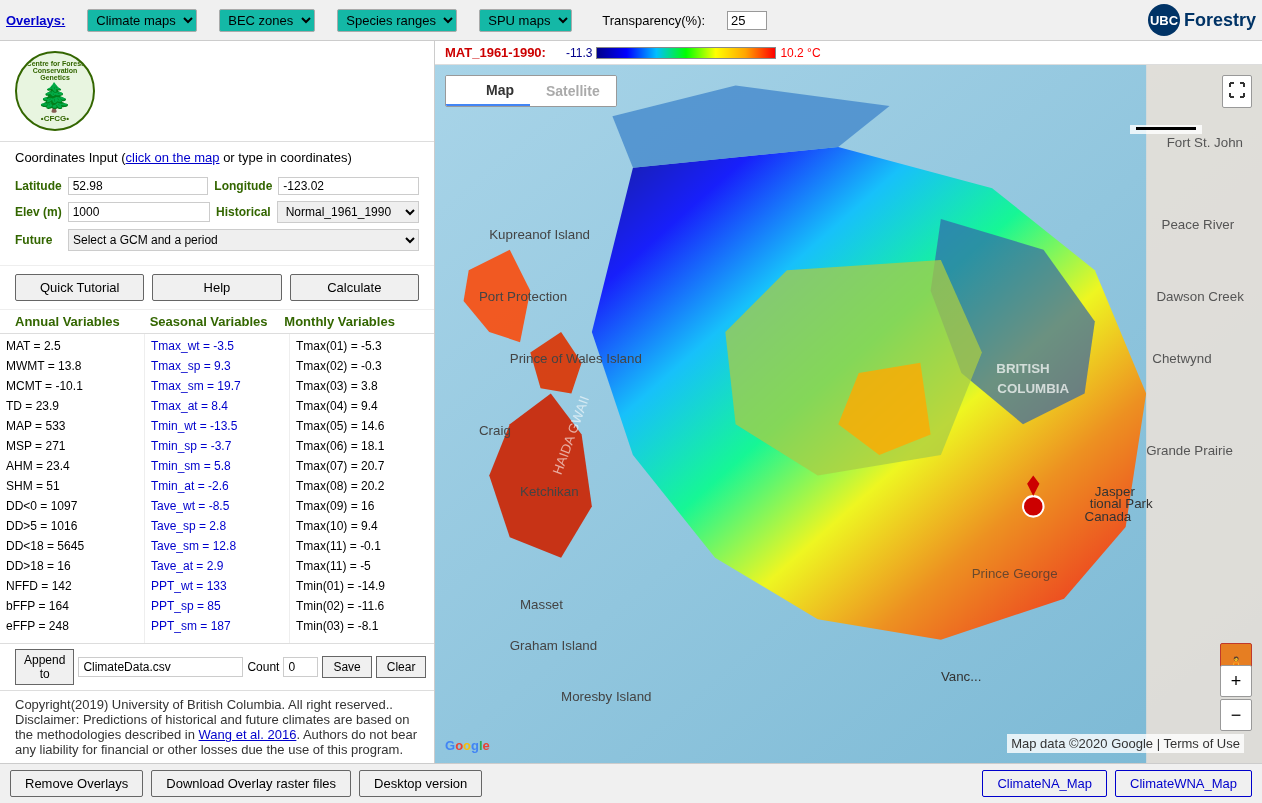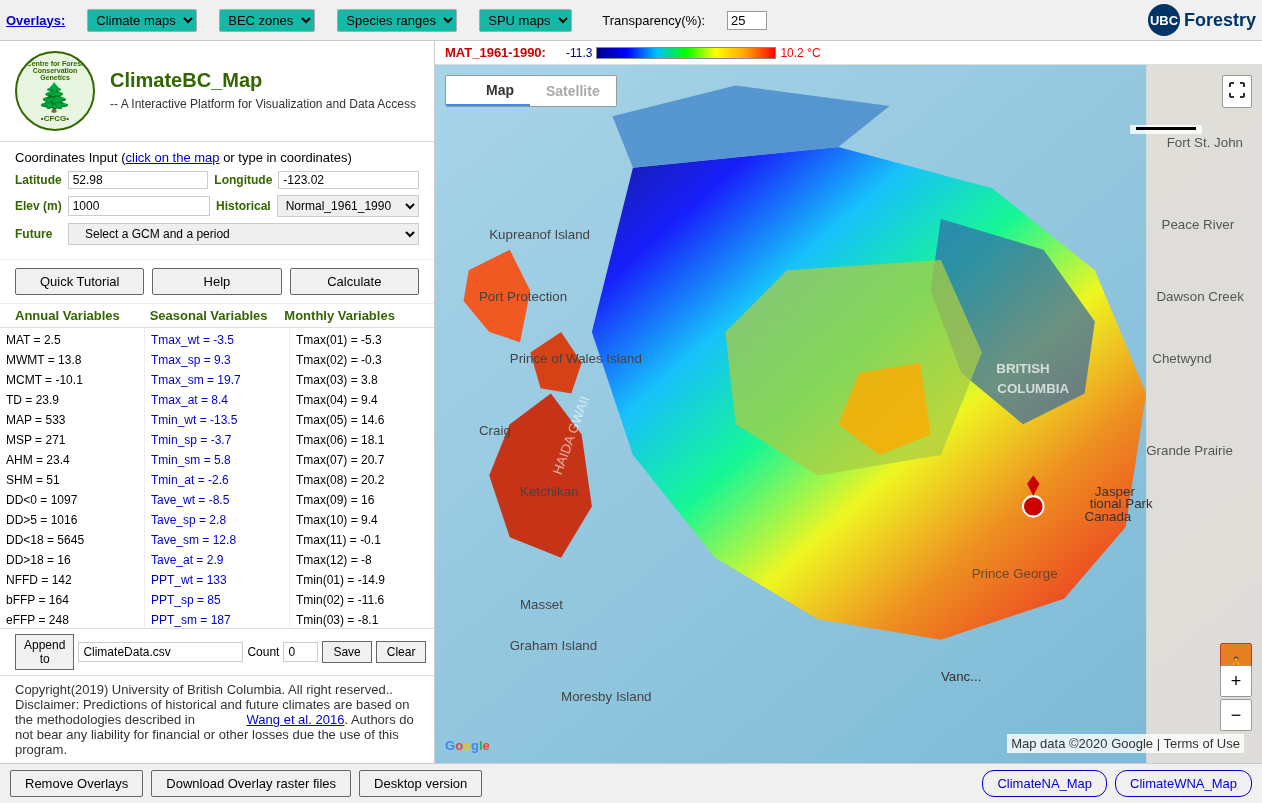--- a/index.html
+++ b/index.html
@@ -44,34 +44,34 @@
       display: flex; align-items: center; justify-content: center; flex-shrink: 0;
       overflow: hidden; background: #e8f5e0;
     }
     .logo-inner { text-align: center; font-size: 8px; color: #336600; font-weight: bold; }
     .logo-inner .tree { font-size: 28px; }
     .app-title { margin-left: 15px; }
     .app-title h1 { color: #336600; font-size: 20px; font-weight: bold; }
     .app-title p { color: #333; font-size: 12px; margin-top: 4px; line-height: 1.4; }
 
     .coords-section { padding: 8px 15px; border-bottom: 1px solid #eee; }
-    .coords-title { margin-bottom: 6px; }
+    .coords-title { margin-bottom: 12px; }
     .coords-title a { color: #0000cc; text-decoration: underline; }
     .coords-grid { display: grid; grid-template-columns: auto 1fr auto 1fr; gap: 20px 6px; align-items: center; margin-bottom: 6px; }
     .coords-grid label { color: #336600; font-weight: bold; font-size: 12px; }
     .coords-grid input {
       border: 1px solid #ccc; padding: 1px 4px; font-size: 12px; width: 100%;
     }
     .elev-hist-row { display: grid; grid-template-columns: auto 1fr auto 1fr; gap: 4px 6px; align-items: center; margin-bottom: 6px; }
     .elev-hist-row label { color: #336600; font-weight: bold; font-size: 12px; }
     .elev-hist-row input { border: 1px solid #ccc; padding: 2px 4px; font-size: 12px; width: 100%; }
     .hist-select { border: 1px solid #ccc; padding: 2px 4px; font-size: 12px; width: 100%; }
     .future-row { display: flex; align-items: center; gap: 8px; margin-bottom: 6px; }
     .future-row label { color: #336600; font-weight: bold; font-size: 12px; min-width: 45px; }
-    .future-select { border: 1px solid #ccc; padding: 2px 12px; font-size: 12px; flex: 1; }
+    .future-select { border: 1px solid #ccc; padding: 2px 0; font-size: 12px; flex: 1; }
 
     .btn-row { display: flex; gap: 8px; padding: 8px 15px; border-bottom: 1px solid #eee; justify-content: space-between; }
     .btn-outline {
       border: 1px solid #666; background: #f0f0f0; padding: 5px 18px;
       cursor: pointer; font-size: 13px; border-radius: 2px; flex: 1; text-align: center;
     }
 
     .variables-section { display: flex; flex: 1; overflow: hidden; flex-direction: column; }
     .variables-header { display: flex; padding: 4px 15px; border-bottom: 1px solid #ddd; }
     .var-col-header { font-weight: bold; color: #336600; }
@@ -91,21 +91,21 @@
       gap: 4px; flex-shrink: 0;
     }
     .append-btn { border: 1px solid #666; background: #f0f0f0; padding: 3px 8px; cursor: pointer; font-size: 12px; }
     .append-filename { border: 1px solid #ccc; padding: 2px 4px; font-size: 12px; flex: 1; }
     .count-label { font-size: 12px; }
     .count-input { border: 1px solid #ccc; padding: 2px 4px; font-size: 12px; width: 35px; }
     .save-btn { border: 1px solid #666; background: #f0f0f0; padding: 3px 10px; cursor: pointer; font-size: 12px; }
     .clear-btn { border: 1px solid #666; background: #f0f0f0; padding: 3px 10px; cursor: pointer; font-size: 12px; }
 
     .copyright-section { padding: 6px 15px; border-top: 1px solid #ddd; font-size: 11px; color: #333; }
-    .copyright-section a { color: #0000cc; text-decoration: underline; margin-left: 48px; }
+    .copyright-section a { color: #0000cc; text-decoration: underline; }
 
     
     .map-panel { flex: 1; display: flex; flex-direction: column; position: relative; }
     .map-header {
       background: rgba(255,255,255,0.95); padding: 4px 10px;
       display: flex; align-items: center; gap: 10px; border-bottom: 1px solid #ddd; flex-shrink: 0;
     }
     .map-label { font-weight: bold; font-size: 13px; color: #cc0000; }
 
     .map-container { flex: 1; position: relative; overflow: hidden; }
@@ -170,21 +170,21 @@
       flex-shrink: 0;
     }
     .bottom-left { display: flex; gap: 8px; }
     .bottom-btn {
       border: 1px solid #666; background: #f0f0f0; padding: 5px 14px;
       cursor: pointer; font-size: 13px; border-radius: 2px;
     }
     .bottom-right { display: flex; gap: 8px; }
     .bottom-link-btn {
       border: 1px solid #0000cc; background: #f0f0f0; color: #0000cc;
-      padding: 5px 14px; cursor: pointer; font-size: 13px; border-radius: 12px;
+      padding: 5px 14px; cursor: pointer; font-size: 13px; border-radius: 2px;
       text-decoration: none;
     }
 
     
     .var-col::-webkit-scrollbar { width: 8px; }
     .var-col::-webkit-scrollbar-track { background: #f0f0f0; }
     .var-col::-webkit-scrollbar-thumb { background: #aaa; }
 
     .color-legend {
       display: flex; align-items: center; margin-left: 10px;
@@ -229,24 +229,20 @@
 
   <div class="left-panel">
 
     <div class="left-header">
       <div class="logo-circle">
         <div class="logo-inner">
           <div style="font-size:7px; font-weight:bold; color:#336600;">Centre for Forest<br>Conservation<br>Genetics</div>
           <div class="tree">🌲</div>
           <div style="font-size:8px; color:#336600;">•CFCG•</div>
         </div>
-      </div>
-      <div class="app-title">
-        <h1>ClimateBC_Map</h1>
-        <p>-- A Interactive Platform for Visualization and Data Access</p>
       </div>
     </div>
 
     <div class="coords-section">
       <div class="coords-title">
         <span>Coordinates Input (</span><a href="#">click on the map</a><span> or type in coordinates)</span>
       </div>
       <div class="coords-grid">
         <label>Latitude</label>
         <input type="text" value="52.98" style="">
@@ -323,21 +319,21 @@
           <div class="var-item black">Tmax(02) = -0.3</div>
           <div class="var-item black">Tmax(03) = 3.8</div>
           <div class="var-item black">Tmax(04) = 9.4</div>
           <div class="var-item black">Tmax(05) = 14.6</div>
           <div class="var-item black">Tmax(06) = 18.1</div>
           <div class="var-item black">Tmax(07) = 20.7</div>
           <div class="var-item black">Tmax(08) = 20.2</div>
           <div class="var-item black">Tmax(09) = 16</div>
           <div class="var-item black">Tmax(10) = 9.4</div>
           <div class="var-item black">Tmax(11) = -0.1</div>
-          <div class="var-item black">Tmax(12) = -8</div>
+          <div class="var-item black">Tmax(11) = -5</div>
           <div class="var-item black">Tmin(01) = -14.9</div>
           <div class="var-item black">Tmin(02) = -11.6</div>
           <div class="var-item black">Tmin(03) = -8.1</div>
         </div>
       </div>
     </div>
 
     <div class="append-row">
       <button class="append-btn">Append to</button>
       <input class="append-filename" type="text" value="ClimateData.csv" style="">

